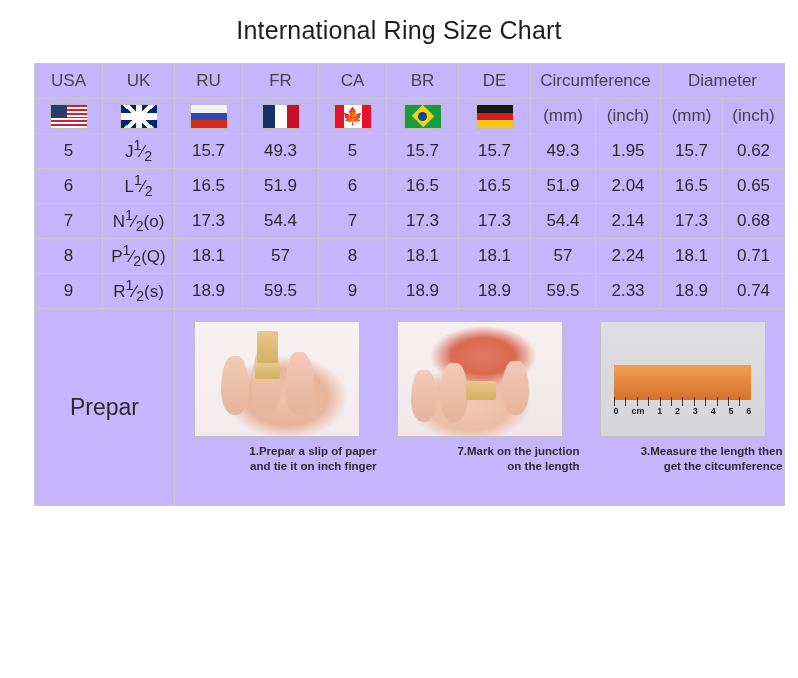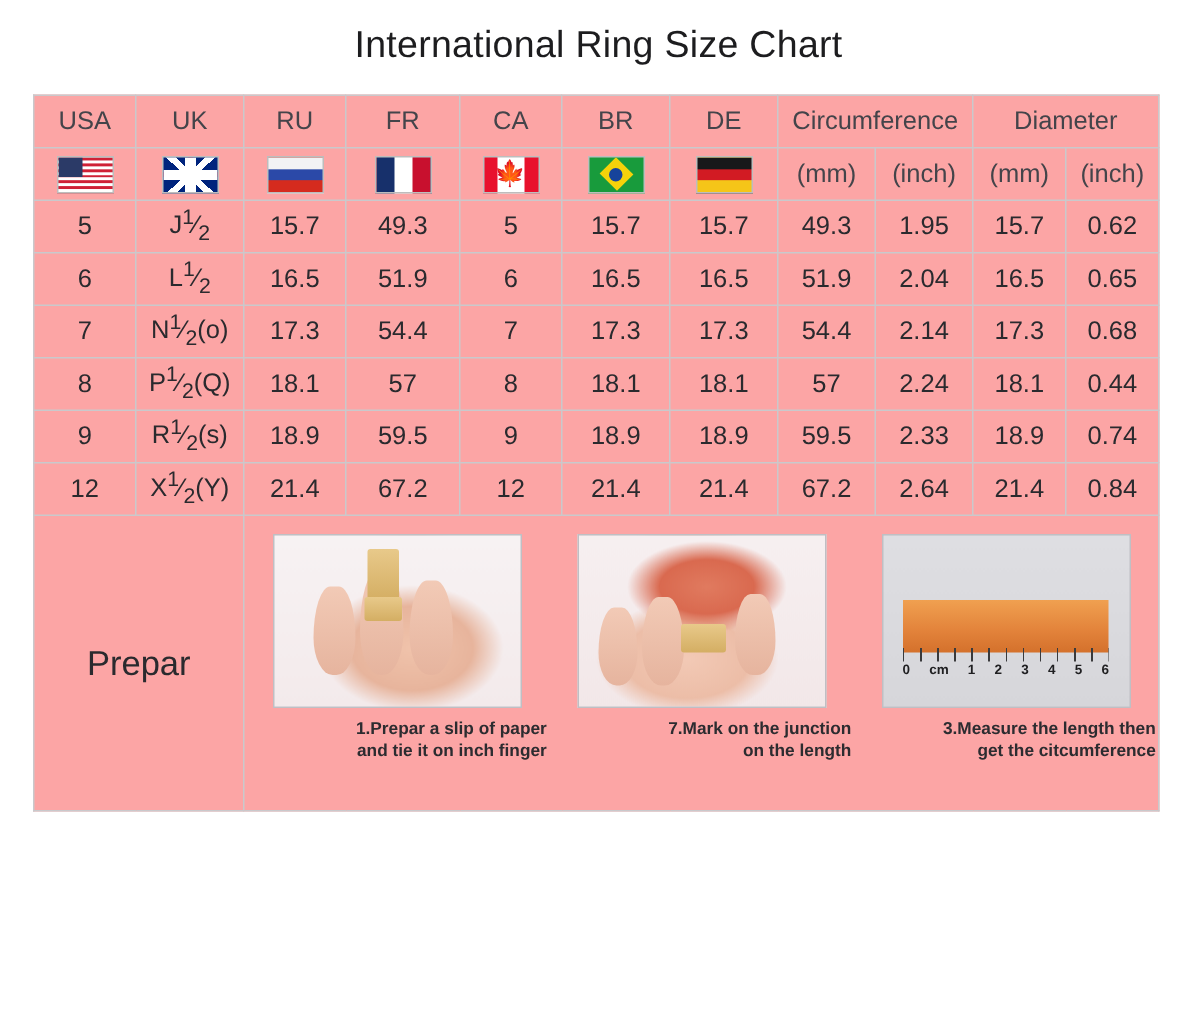--- a/index.html
+++ b/index.html
@@ -28,26 +28,26 @@
     width: 798px;
     text-align: center;
     font-size: 25px;
     font-weight: 400;
     color: #1d1d1f;
     letter-spacing: 0.2px;
   }
 
   .ring-table {
     position: absolute;
-    left: 22px;
+    left: 34px;
     top: 63px;
     width: 750px;
     border-collapse: collapse;
     table-layout: fixed;
-    background: #fca5a5;
+    background: #c4b5fd;
   }
 
   .ring-table td,
   .ring-table th {
     border: 1px solid #c9c9cc;
     text-align: center;
     vertical-align: middle;
     font-weight: 400;
     color: #2a2a2e;
     padding: 0;
@@ -414,47 +414,34 @@
           <td>8</td>
           <td><span>P</span><sup>1</sup><span>⁄</span><sub>2</sub><span>(Q)</span></td>
           <td>18.1</td>
           <td>57</td>
           <td>8</td>
           <td>18.1</td>
           <td>18.1</td>
           <td>57</td>
           <td>2.24</td>
           <td>18.1</td>
-          <td>0.44</td>
+          <td>0.71</td>
         </tr>
         <tr>
           <td>9</td>
           <td><span>R</span><sup>1</sup><span>⁄</span><sub>2</sub><span>(s)</span></td>
           <td>18.9</td>
           <td>59.5</td>
           <td>9</td>
           <td>18.9</td>
           <td>18.9</td>
           <td>59.5</td>
           <td>2.33</td>
           <td>18.9</td>
           <td>0.74</td>
-        </tr>
-        <tr>
-          <td>12</td>
-          <td><span>X</span><sup>1</sup><span>⁄</span><sub>2</sub><span>(Y)</span></td>
-          <td>21.4</td>
-          <td>67.2</td>
-          <td>12</td>
-          <td>21.4</td>
-          <td>21.4</td>
-          <td>67.2</td>
-          <td>2.64</td>
-          <td>21.4</td>
-          <td>0.84</td>
         </tr>
       </tbody>
 
     <tfoot>
       <tr>
         <td class="measure-label-cell" colspan="2">Prepar</td>
         <td class="measure-steps-cell" colspan="9">
           <div class="steps" id="steps-container">
               <div class="step">
                 <div class="step-photo photo-hand1">

